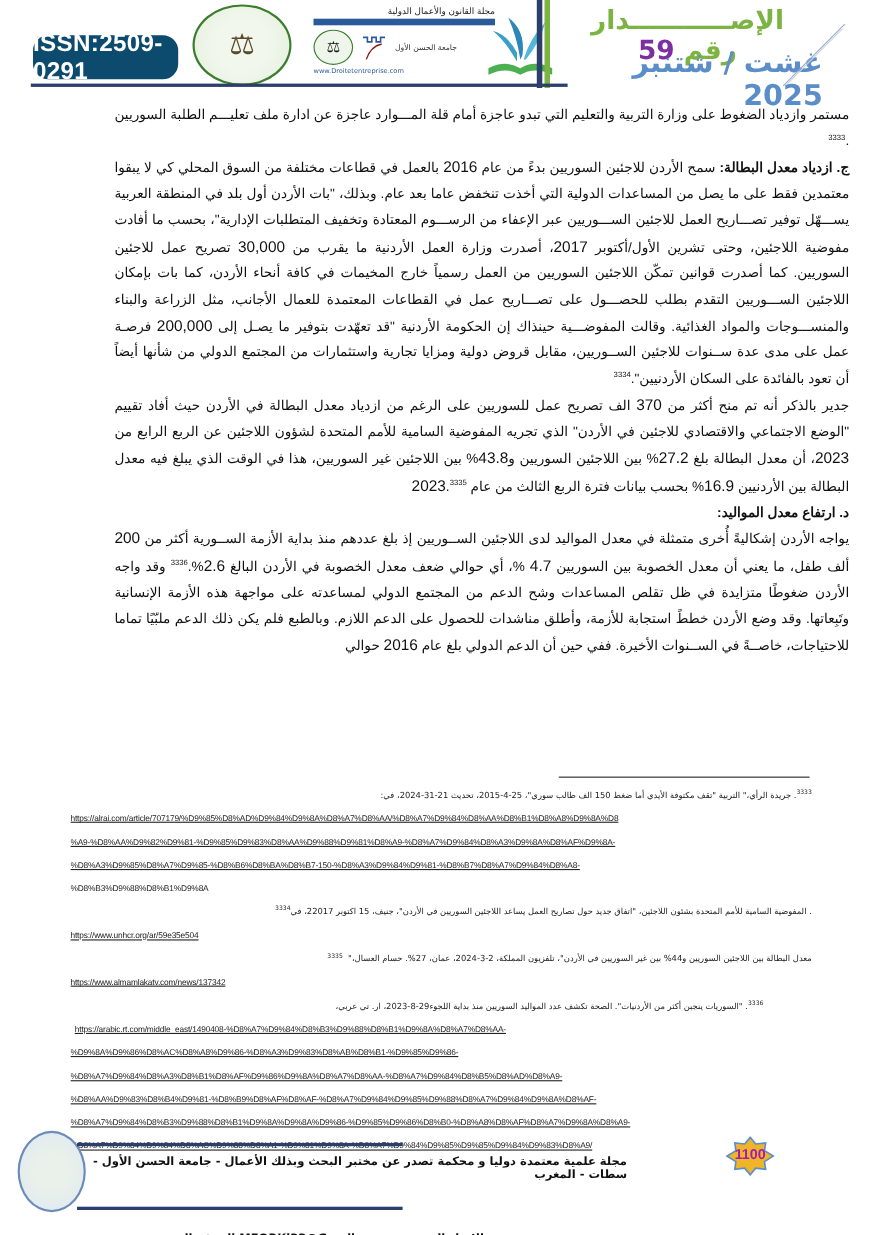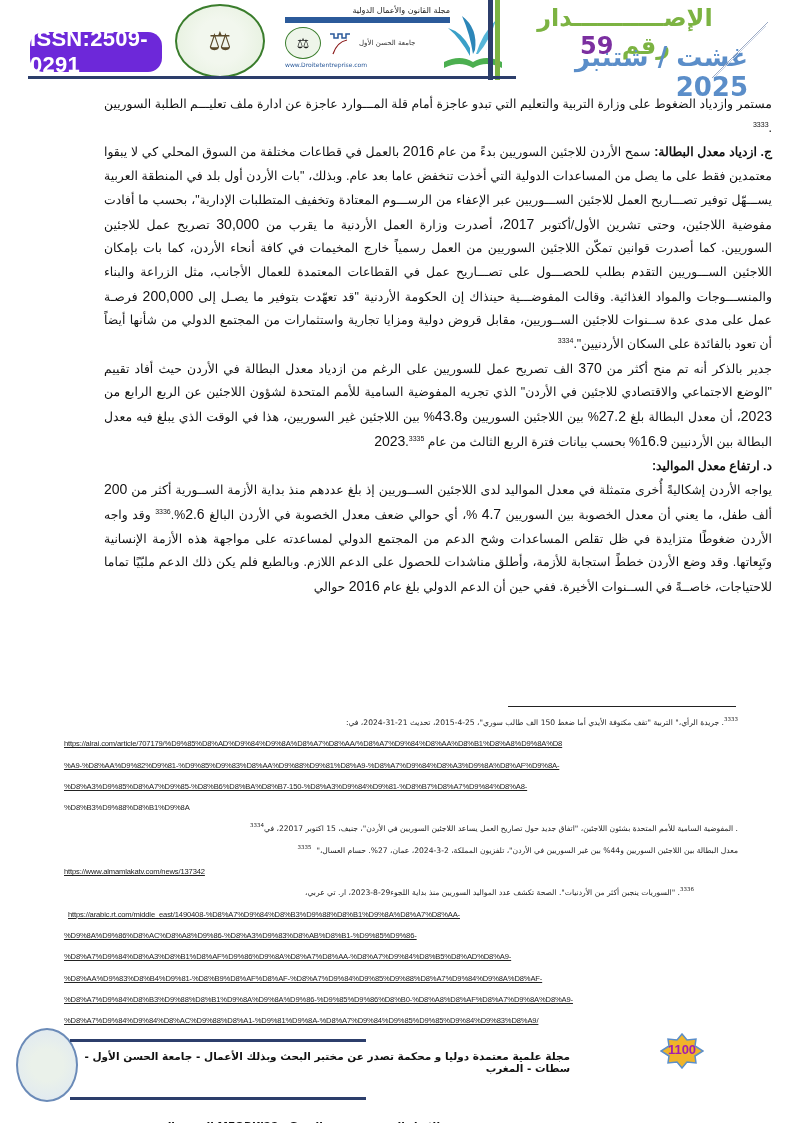--- a/index.html
+++ b/index.html
@@ -2,21 +2,21 @@
 <html><head>
 <meta charset="utf-8">
 <style>
   html, body { margin: 0; padding: 0; background: #ffffff; }
   body { width: 794px; height: 1123px; position: relative; overflow: hidden;
          font-family: "DejaVu Sans", sans-serif; color: #1a1a1a; }
 
   
   .header { position: absolute; left: 0; top: 0; width: 794px; height: 82px; }
   .issn { position: absolute; left: 30px; top: 32px; width: 132px; height: 40px;
-          background: #6d28d9; border-radius: 14px; color: #fff;
+          background: #0c4a6e; border-radius: 14px; color: #fff;
           font-family: "Liberation Sans", sans-serif; font-size: 22px; font-weight: bold;
           display: flex; align-items: center; justify-content: center; letter-spacing: 0.3px; }
   .header-rule { position: absolute; left: 28px; top: 76px; width: 488px; height: 3px; background: #2c3e6b; }
   .lab-seal { position: absolute; left: 175px; top: 4px; width: 86px; height: 70px; border-radius: 50%;
               border: 2px solid #3a7d2c; background: radial-gradient(circle, #f2f7ee 40%, #e3efdb 100%);
               display:flex; align-items:center; justify-content:center; }
   .lab-seal .scale { font-size: 26px; color: #5a4a2a; }
   .journal-banner { position: absolute; left: 285px; top: 6px; width: 165px; height: 68px; }
   .journal-banner .jtitle { font-family: "DejaVu Sans", sans-serif; font-size: 8px; color: #222; text-align:right; direction: rtl; }
   .journal-banner .jbar { margin-top: 2px; height: 6px; background: #2b5a9a; }
@@ -138,20 +138,21 @@
     <sup>3333</sup><span>. جريدة الرأي،" التربية "تقف مكتوفة الأيدي أما ضغط 150 الف طالب سوري"، 25-4-2015، تحديث 21-31-2024، في:</span>
   </div>
   <a class="link">https://alrai.com/article/707179/%D9%85%D8%AD%D9%84%D9%8A%D8%A7%D8%AA/%D8%A7%D9%84%D8%AA%D8%B1%D8%A8%D9%8A%D8</a>
   <a class="link">%A9-%D8%AA%D9%82%D9%81-%D9%85%D9%83%D8%AA%D9%88%D9%81%D8%A9-%D8%A7%D9%84%D8%A3%D9%8A%D8%AF%D9%8A-</a>
   <a class="link">%D8%A3%D9%85%D8%A7%D9%85-%D8%B6%D8%BA%D8%B7-150-%D8%A3%D9%84%D9%81-%D8%B7%D8%A7%D9%84%D8%A8-</a>
   <a class="link" style="text-decoration:none;">%D8%B3%D9%88%D8%B1%D9%8A</a>
 
   <div class="fn">
     <span>. المفوضية السامية للأمم المتحدة بشئون اللاجئين، "اتفاق جديد حول تصاريح العمل يساعد اللاجئين السوريين في الأردن"، جنيف، 15 اكتوبر 22017، في</span><sup>3334</sup>
   </div>
+  <a class="link">https://www.unhcr.org/ar/59e35e504</a>
 
   <div class="fn justify">
     <span>معدل البطالة بين اللاجئين السوريين و44% بين غير السوريين في الأردن"، تلفزيون المملكة، 2-3-2024، عمان، 27%. حسام العسال،"</span>&nbsp;&nbsp;<sup>3335</sup>
   </div>
   <a class="link">https://www.almamlakatv.com/news/137342</a>
 
   <div class="fn" style="padding-right:44px;">
     <sup>3336</sup><span>. "السوريات ينجبن أكثر من الأردنيات". الصحة تكشف عدد المواليد السوريين منذ بداية اللجوء29-8-2023، ار. تي عربي،</span>
   </div>
   <a class="link" style="padding-left:4px;">https://arabic.rt.com/middle_east/1490408-%D8%A7%D9%84%D8%B3%D9%88%D8%B1%D9%8A%D8%A7%D8%AA-</a>

